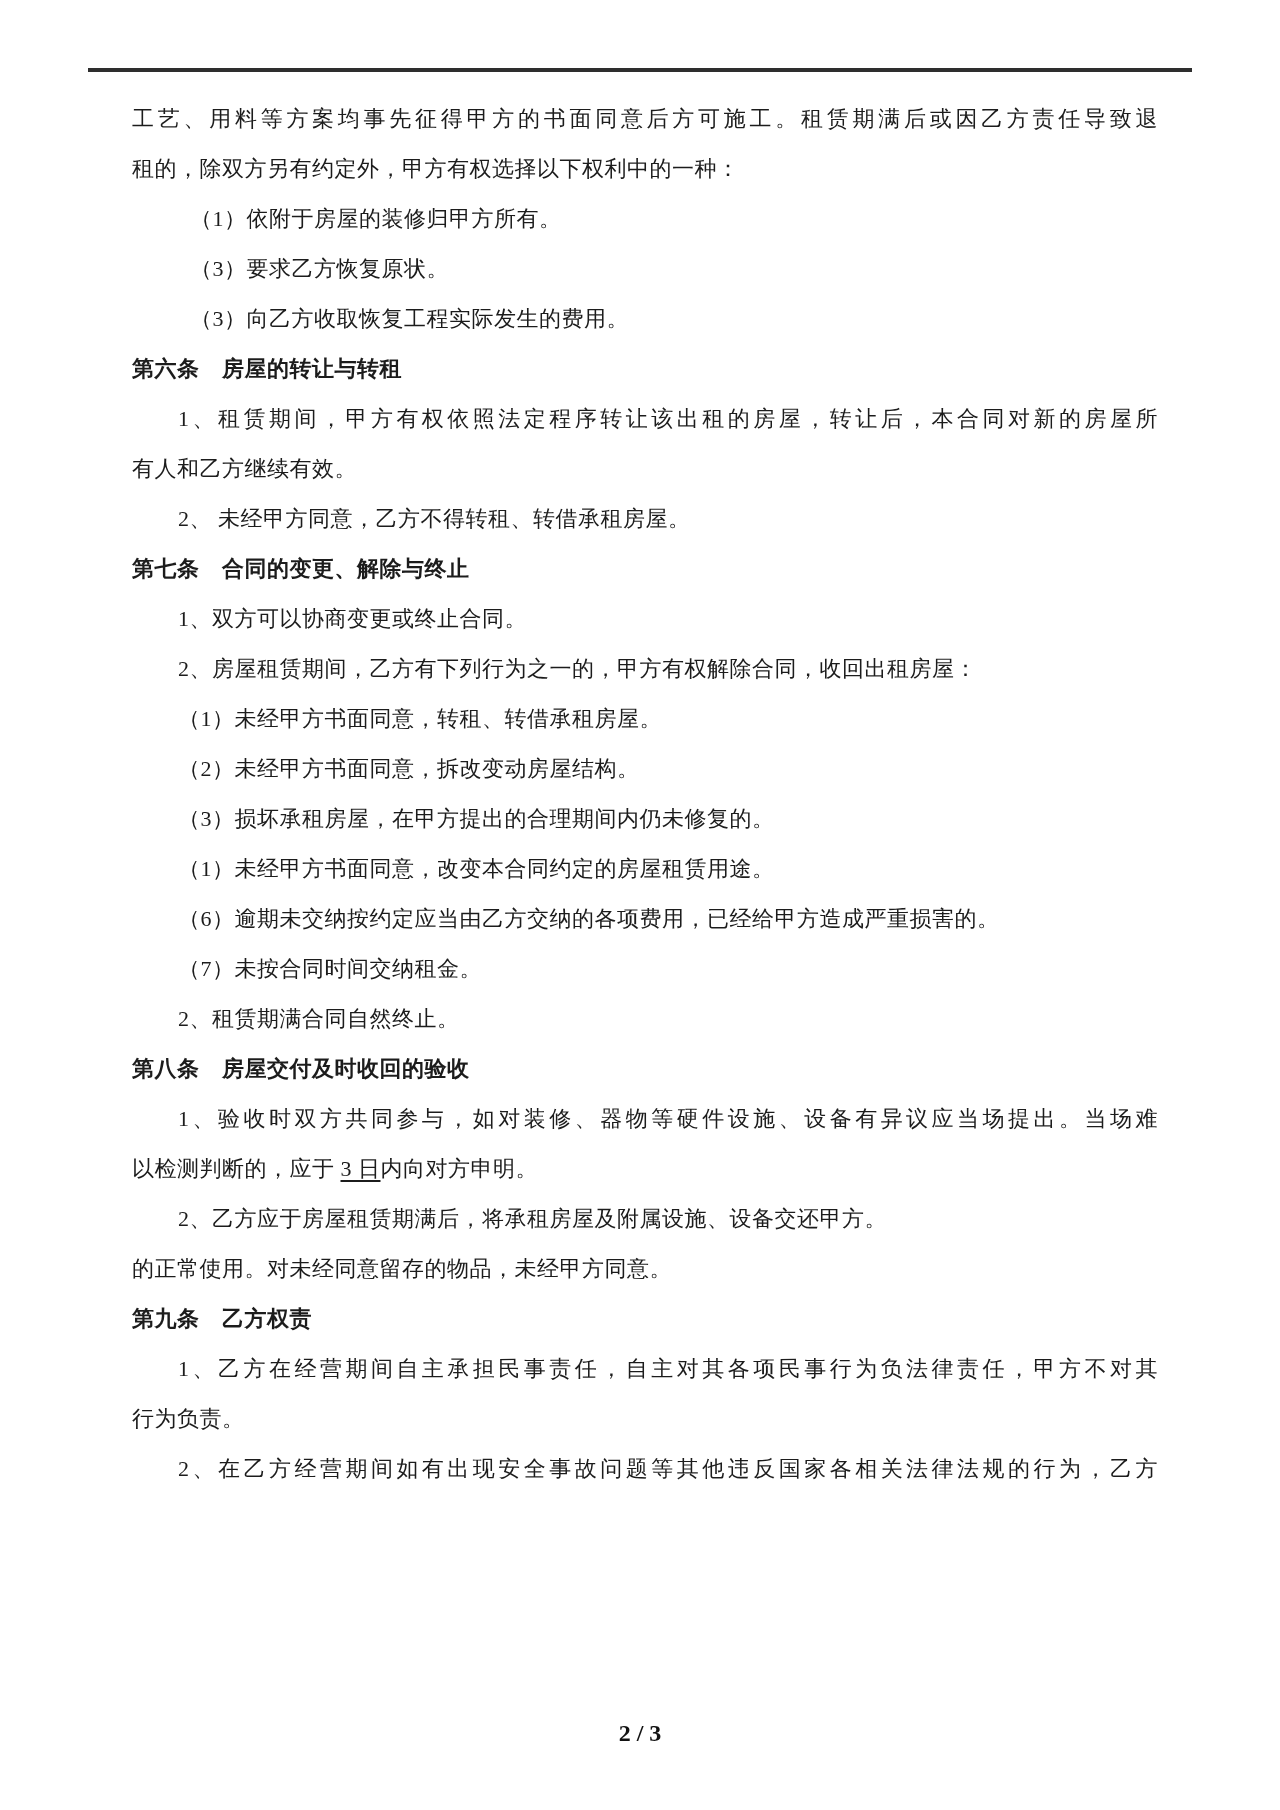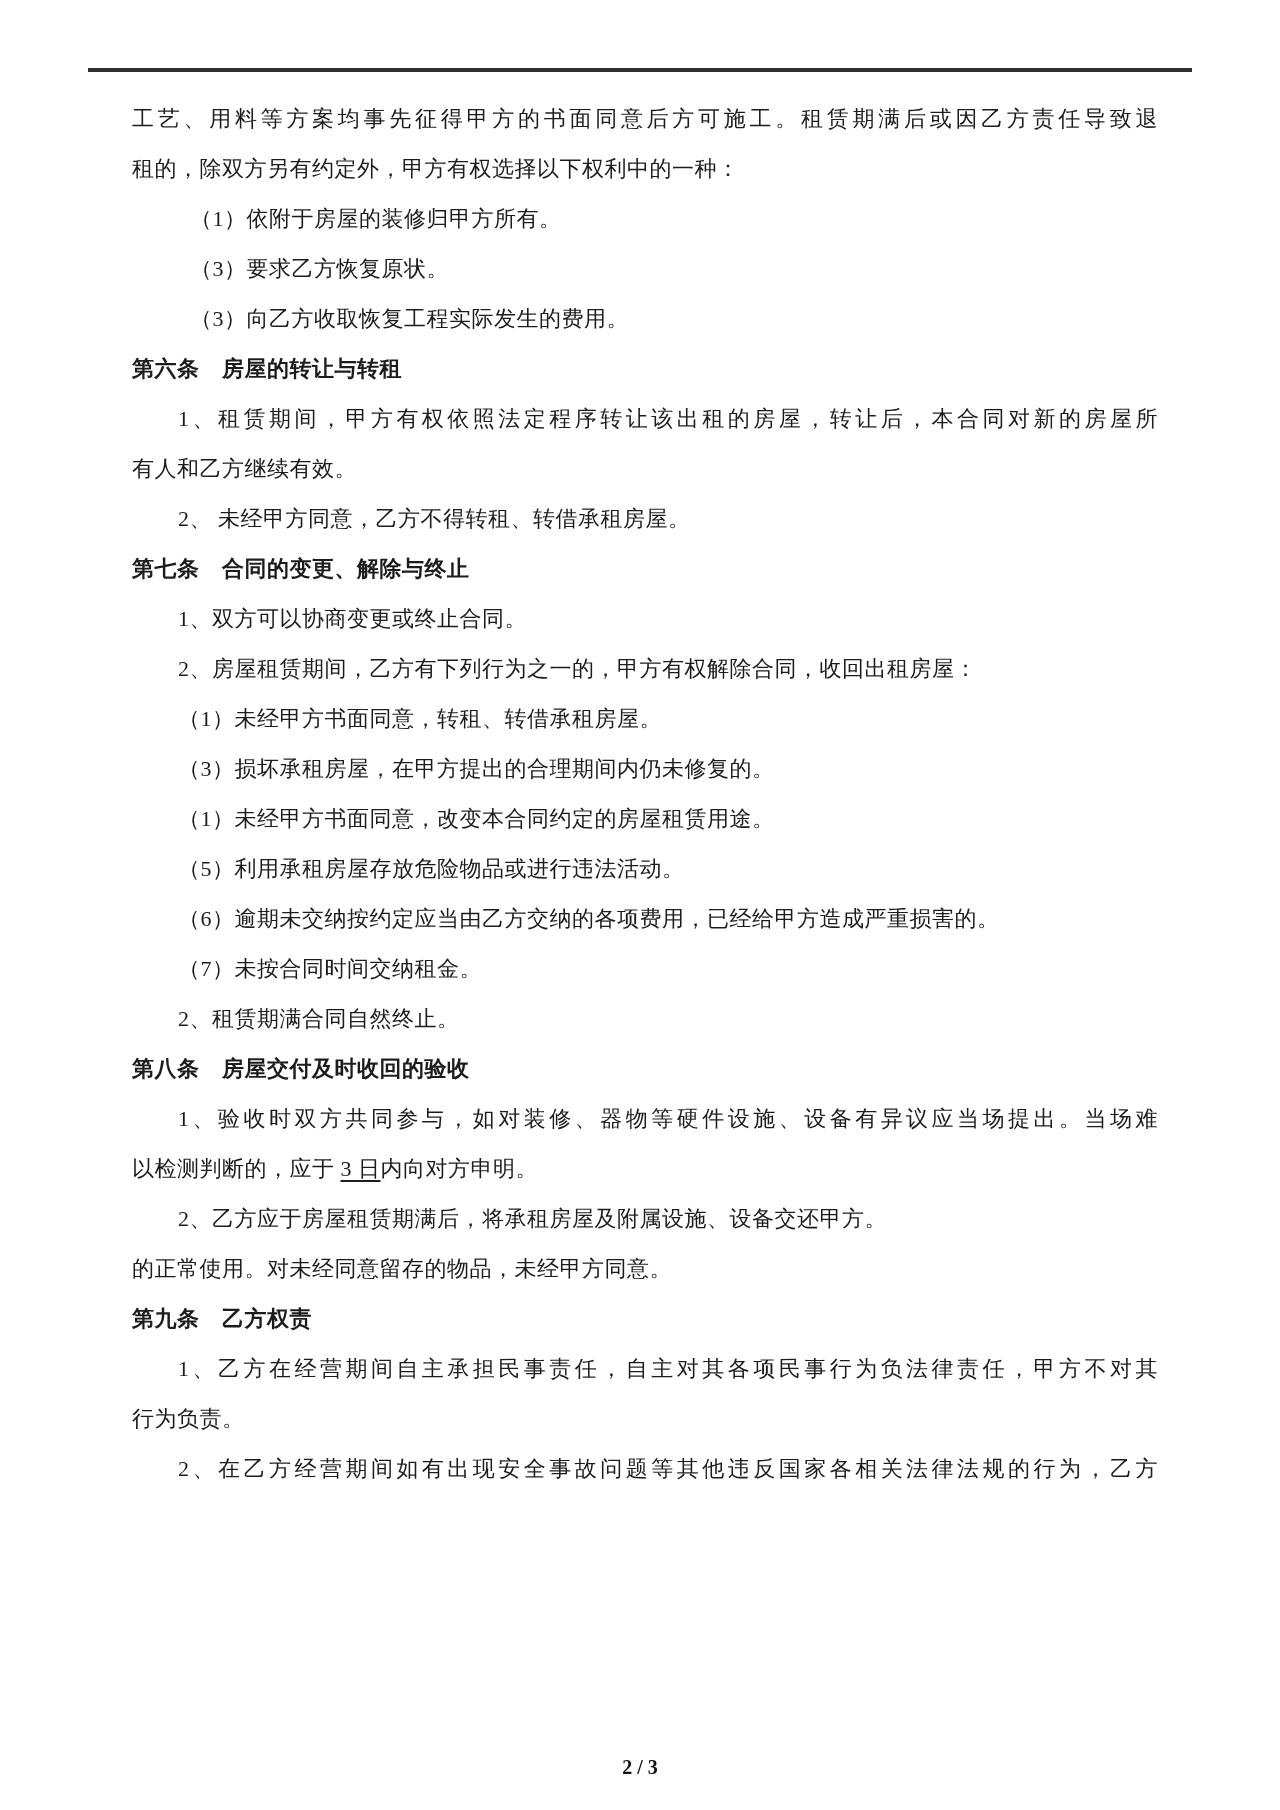--- a/index.html
+++ b/index.html
@@ -48,24 +48,23 @@
   .u {
     text-decoration: underline;
     text-underline-offset: 4px;
   }
   .footer {
     position: absolute;
     left: 0;
     top: 1720px;
     width: 1280px;
     text-align: center;
-    font-size: 20px;
+    font-size: 24px;
     font-weight: bold;
     color: #111111;
-    margin-top: 36px;
   }
 </style>
 </head>
 <body>
 
 <div class="page">
 
   <div class="header-rule"></div>
 
   <div class="content">
@@ -75,23 +74,23 @@
     <p class="ind2">（3）要求乙方恢复原状。</p>
     <p class="ind2">（3）向乙方收取恢复工程实际发生的费用。</p>
     <p class="head">第六条　房屋的转让与转租</p>
     <p class="ind full">1、租赁期间，甲方有权依照法定程序转让该出租的房屋，转让后，本合同对新的房屋所</p>
     <p class="cont">有人和乙方继续有效。</p>
     <p class="ind">2、 未经甲方同意，乙方不得转租、转借承租房屋。</p>
     <p class="head">第七条　合同的变更、解除与终止</p>
     <p class="ind">1、双方可以协商变更或终止合同。</p>
     <p class="ind">2、房屋租赁期间，乙方有下列行为之一的，甲方有权解除合同，收回出租房屋：</p>
     <p class="ind">（1）未经甲方书面同意，转租、转借承租房屋。</p>
+    <p class="ind">（2）未经甲方书面同意，拆改变动房屋结构。</p>
     <p class="ind">（3）损坏承租房屋，在甲方提出的合理期间内仍未修复的。</p>
     <p class="ind">（1）未经甲方书面同意，改变本合同约定的房屋租赁用途。</p>
-    <p class="ind">（5）利用承租房屋存放危险物品或进行违法活动。</p>
     <p class="ind">（6）逾期未交纳按约定应当由乙方交纳的各项费用，已经给甲方造成严重损害的。</p>
     <p class="ind">（7）未按合同时间交纳租金。</p>
     <p class="ind">2、租赁期满合同自然终止。</p>
     <p class="head">第八条　房屋交付及时收回的验收</p>
     <p class="ind full">1、验收时双方共同参与，如对装修、器物等硬件设施、设备有异议应当场提出。当场难</p>
     <p class="cont"><span>以检测判断的，应于 </span><span class="u">3 日</span><span>内向对方申明。</span></p>
     <p class="ind">2、乙方应于房屋租赁期满后，将承租房屋及附属设施、设备交还甲方。</p>
     <p class="cont">的正常使用。对未经同意留存的物品，未经甲方同意。</p>
     <p class="head">第九条　乙方权责</p>
     <p class="ind full">1、乙方在经营期间自主承担民事责任，自主对其各项民事行为负法律责任，甲方不对其</p>

